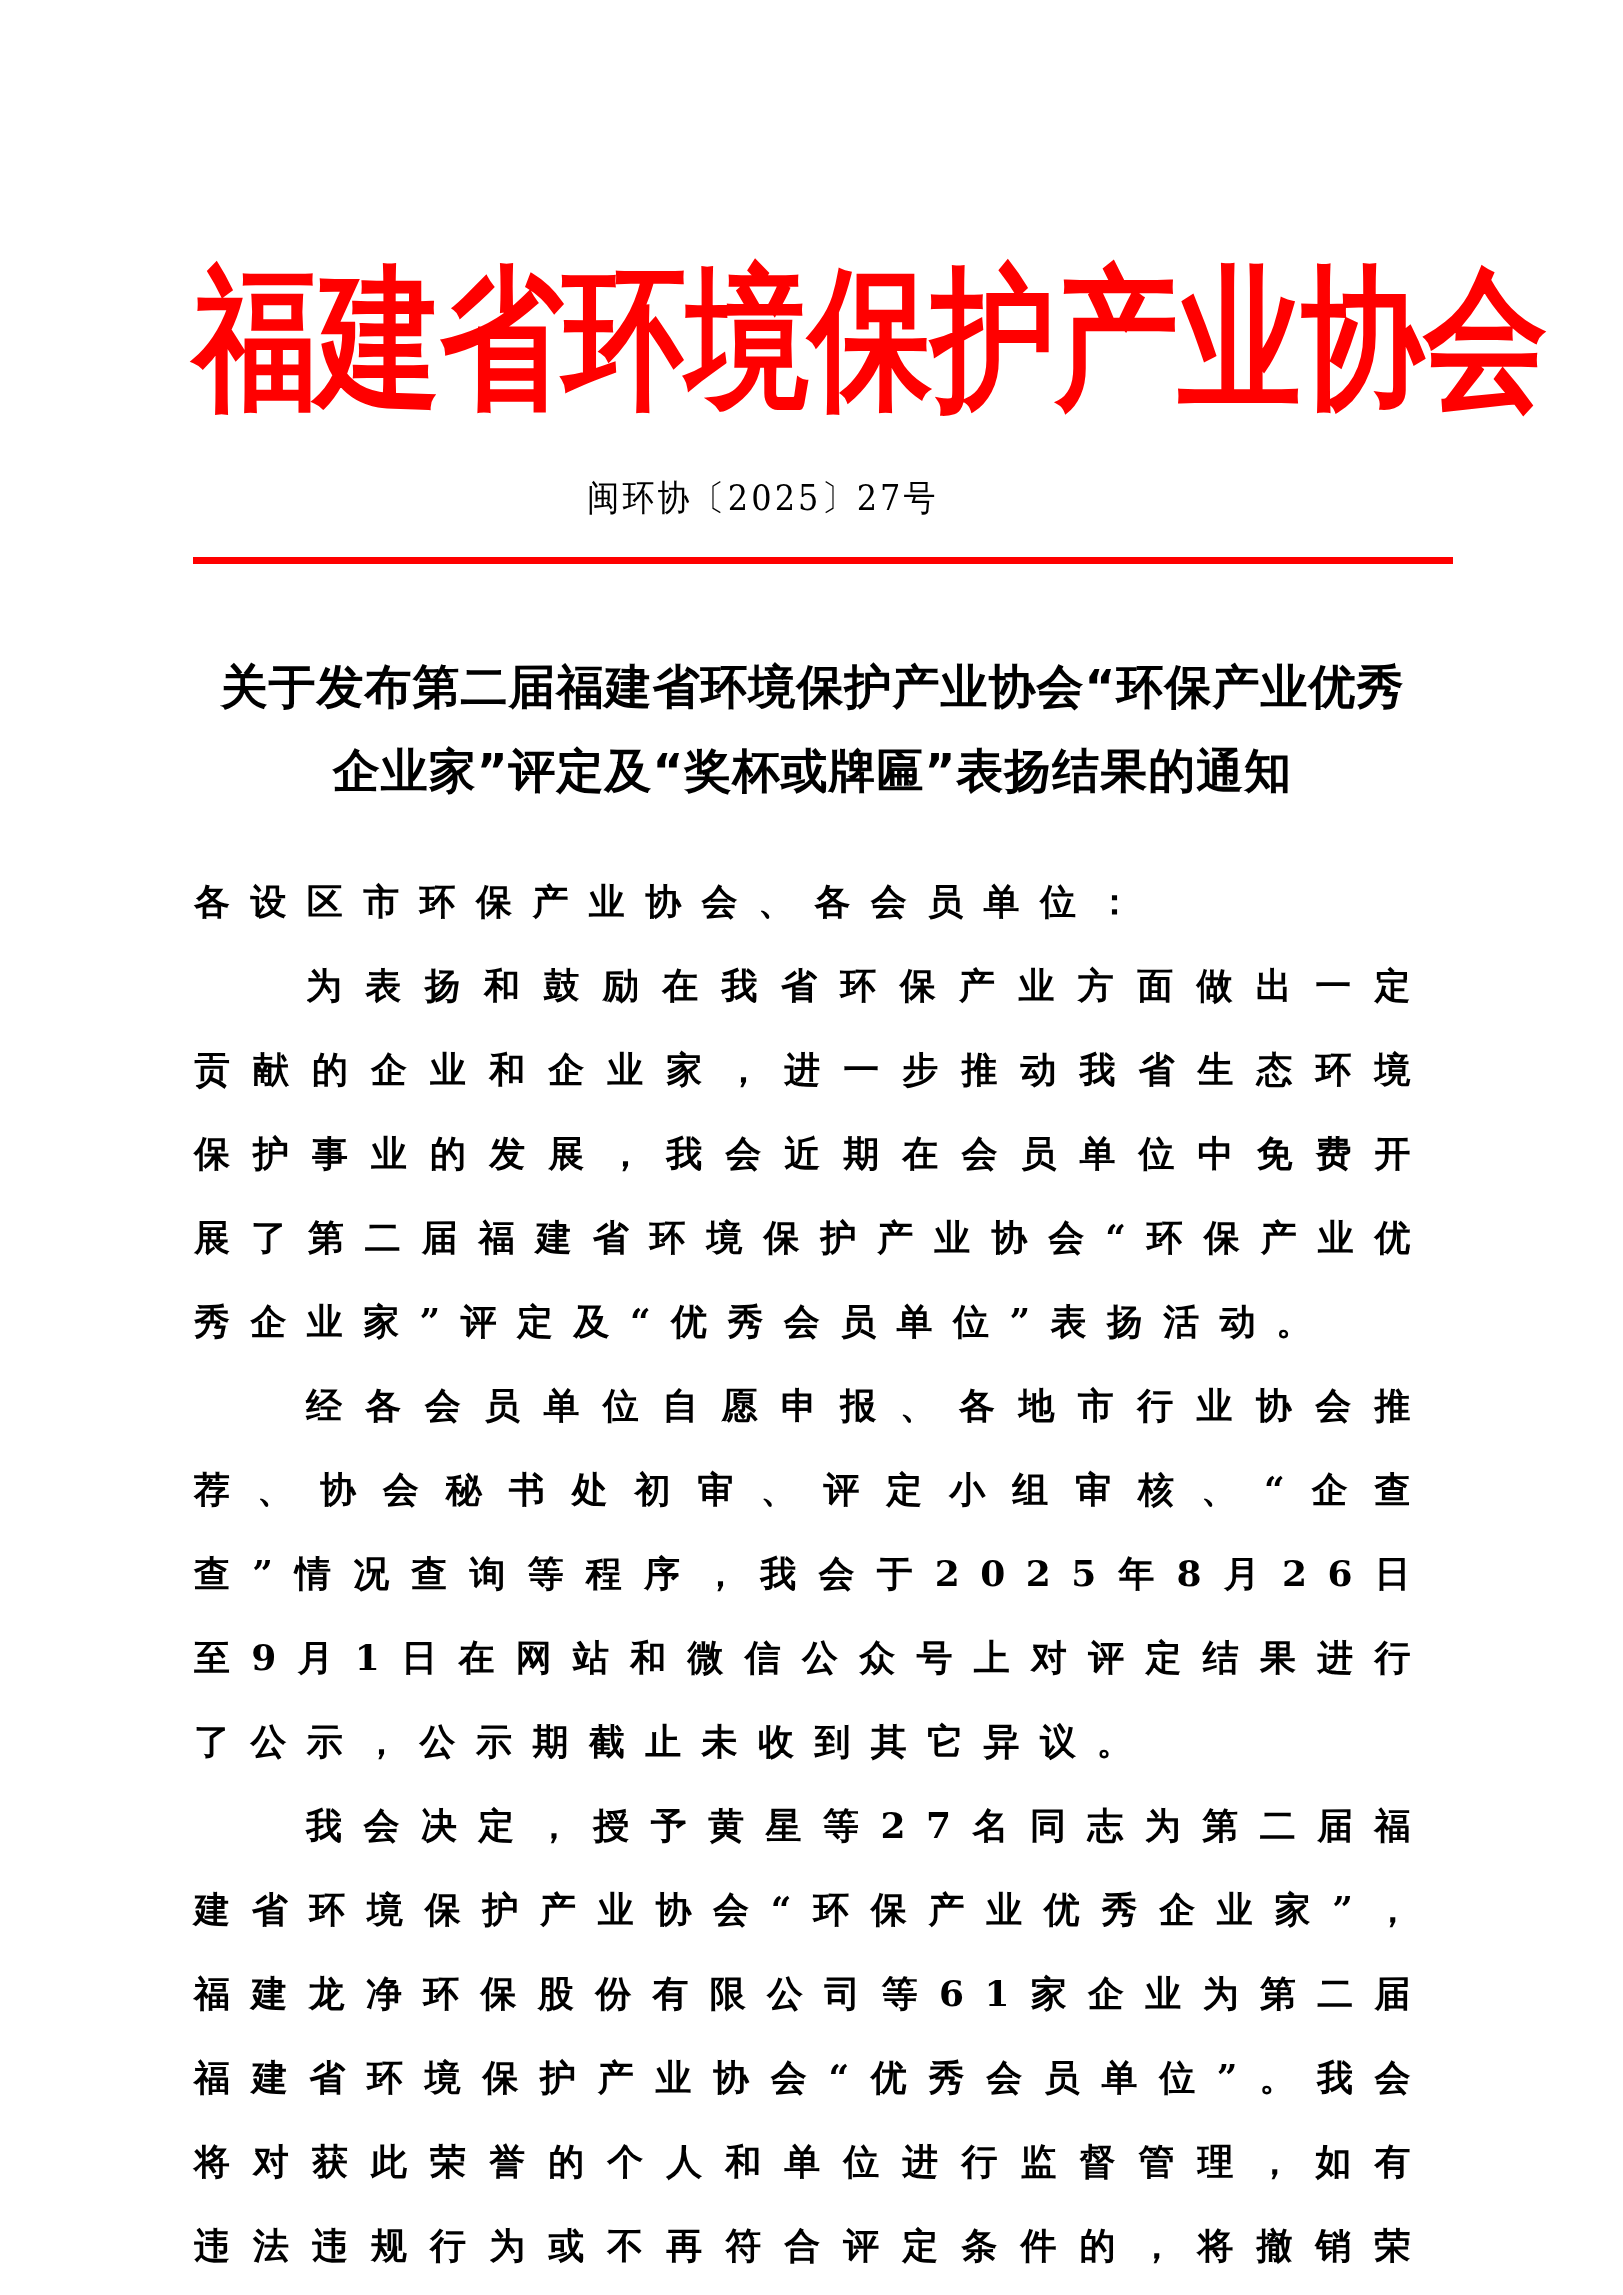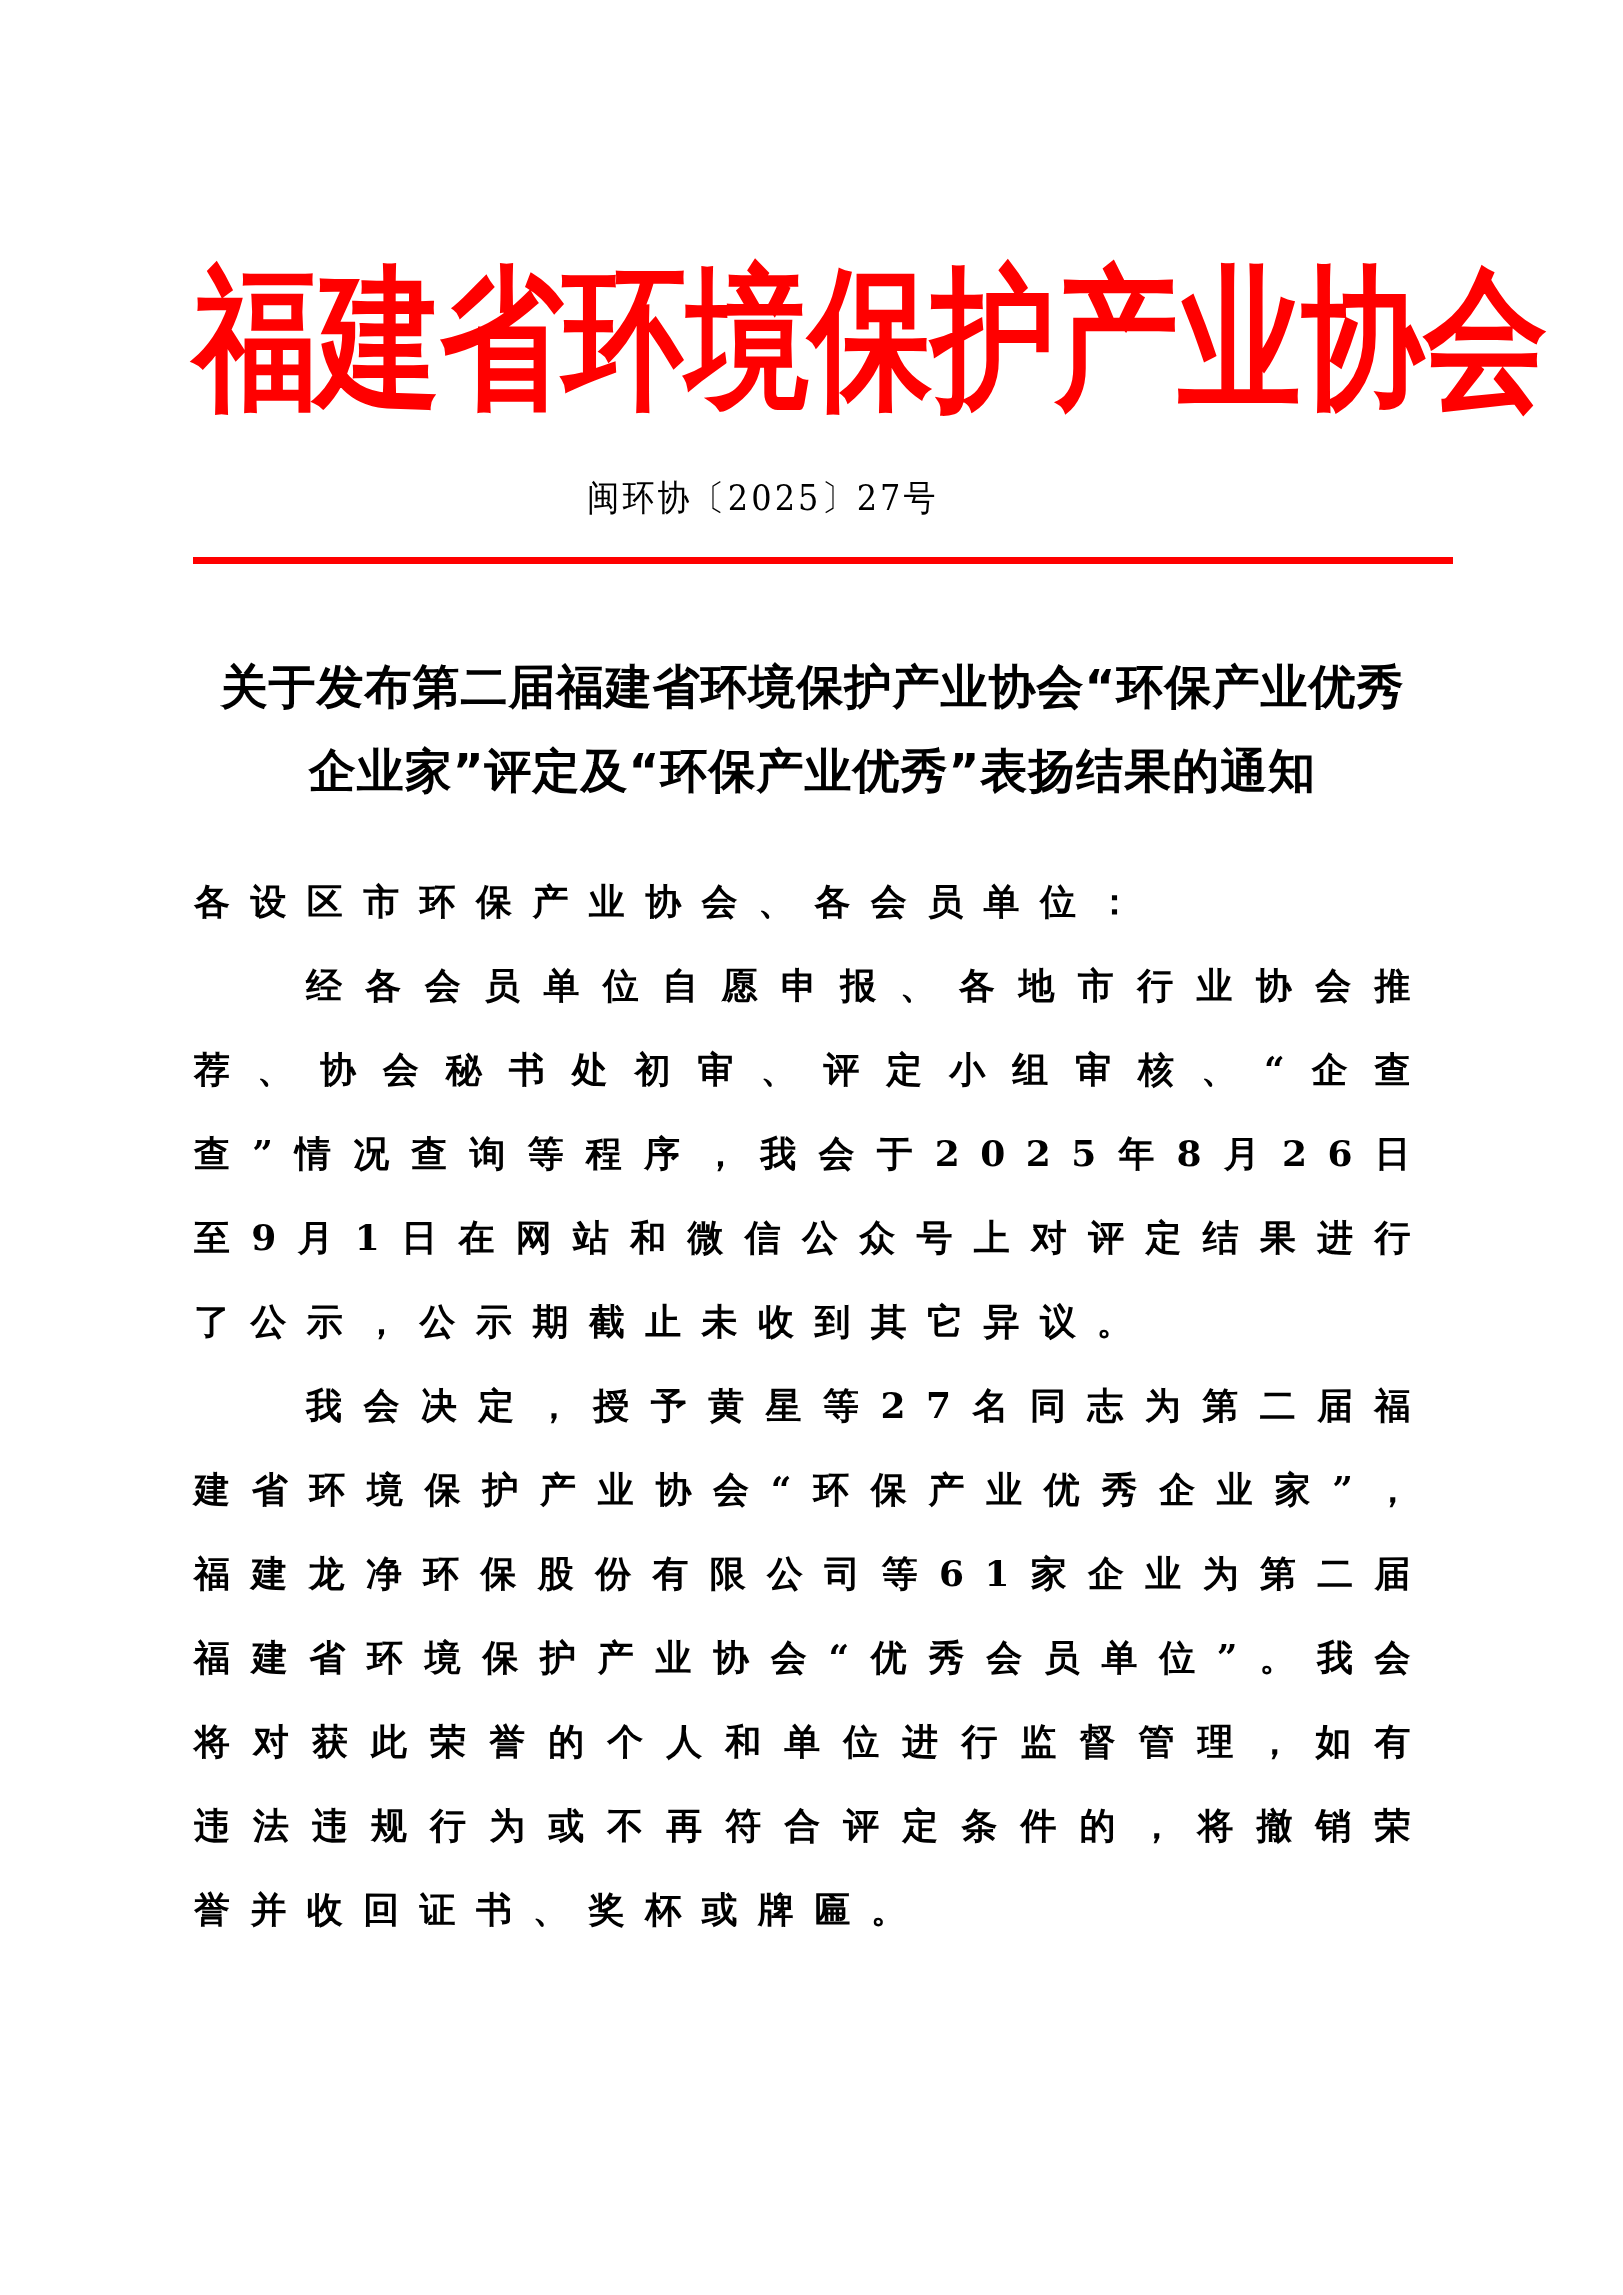--- a/index.html
+++ b/index.html
@@ -138,24 +138,25 @@
   </div>
 
   <div class="docnum">
     <span class="inner">闽环协〔2025〕27号</span>
   </div>
 
   <div class="redrule"></div>
 
   <div class="heading">
     <span class="line">关于发布第二届福建省环境保护产业协会“环保产业优秀</span>
-    <span class="line">企业家”评定及“环保产业优秀”表扬结果的通知</span>
+    <span class="line">企业家”评定及“奖杯或牌匾”表扬结果的通知</span>
   </div>
 
   <div class="body">
     <p class="salutation">各设区市环保产业协会、各会员单位：</p>
+    <p class="para">为表扬和鼓励在我省环保产业方面做出一定贡献的企业和企业家，进一步推动我省生态环境保护事业的发展，我会近期在会员单位中免费开展了第二届福建省环境保护产业协会“环保产业优秀企业家”评定及“优秀会员单位”表扬活动。</p>
     <p class="para">经各会员单位自愿申报、各地市行业协会推荐、协会秘书处初审、评定小组审核、“企查查”情况查询等程序，我会于2025年8月26日至9月1日在网站和微信公众号上对评定结果进行了公示，公示期截止未收到其它异议。</p>
     <p class="para">我会决定，授予黄星等27名同志为第二届福建省环境保护产业协会“环保产业优秀企业家”，福建龙净环保股份有限公司等61家企业为第二届福建省环境保护产业协会“优秀会员单位”。我会将对获此荣誉的个人和单位进行监督管理，如有违法违规行为或不再符合评定条件的，将撤销荣誉并收回证书、奖杯或牌匾。</p>
 
   </div>
 
 </div>
 
 
 </body></html>

